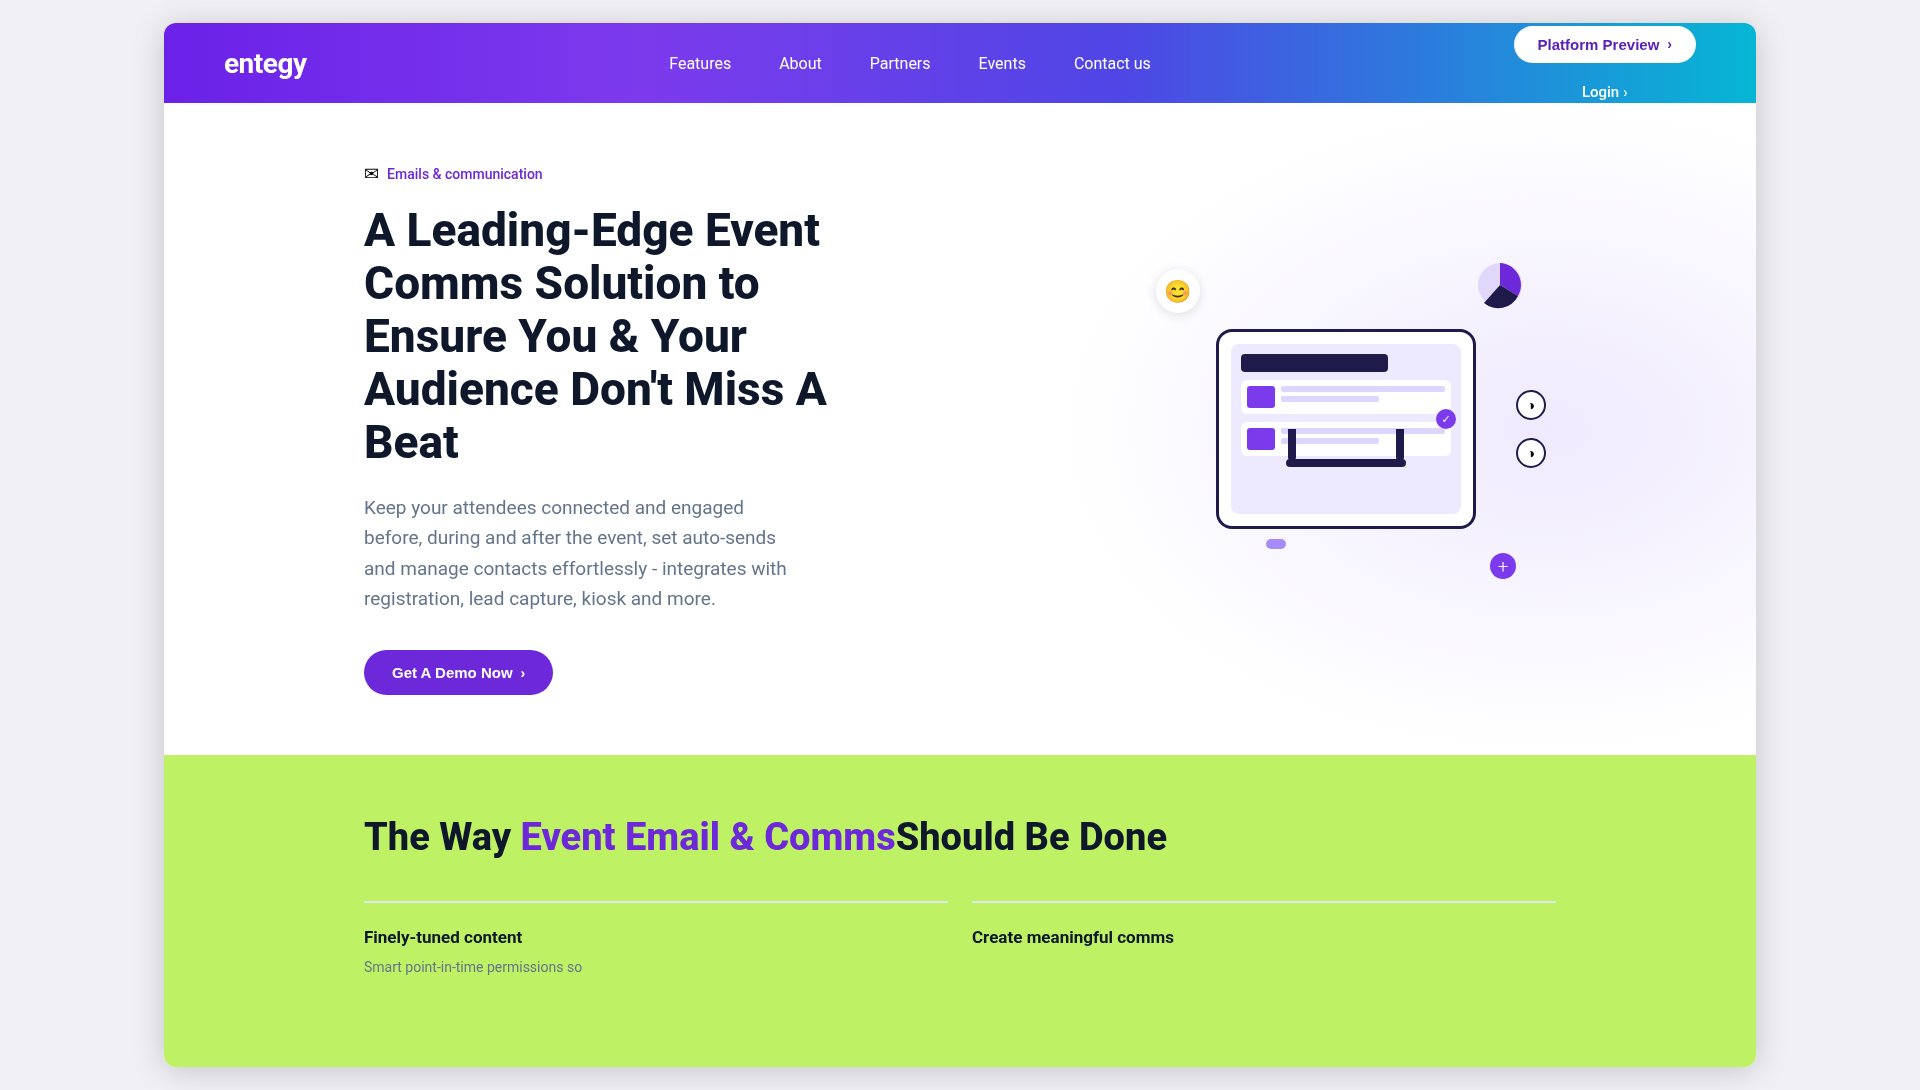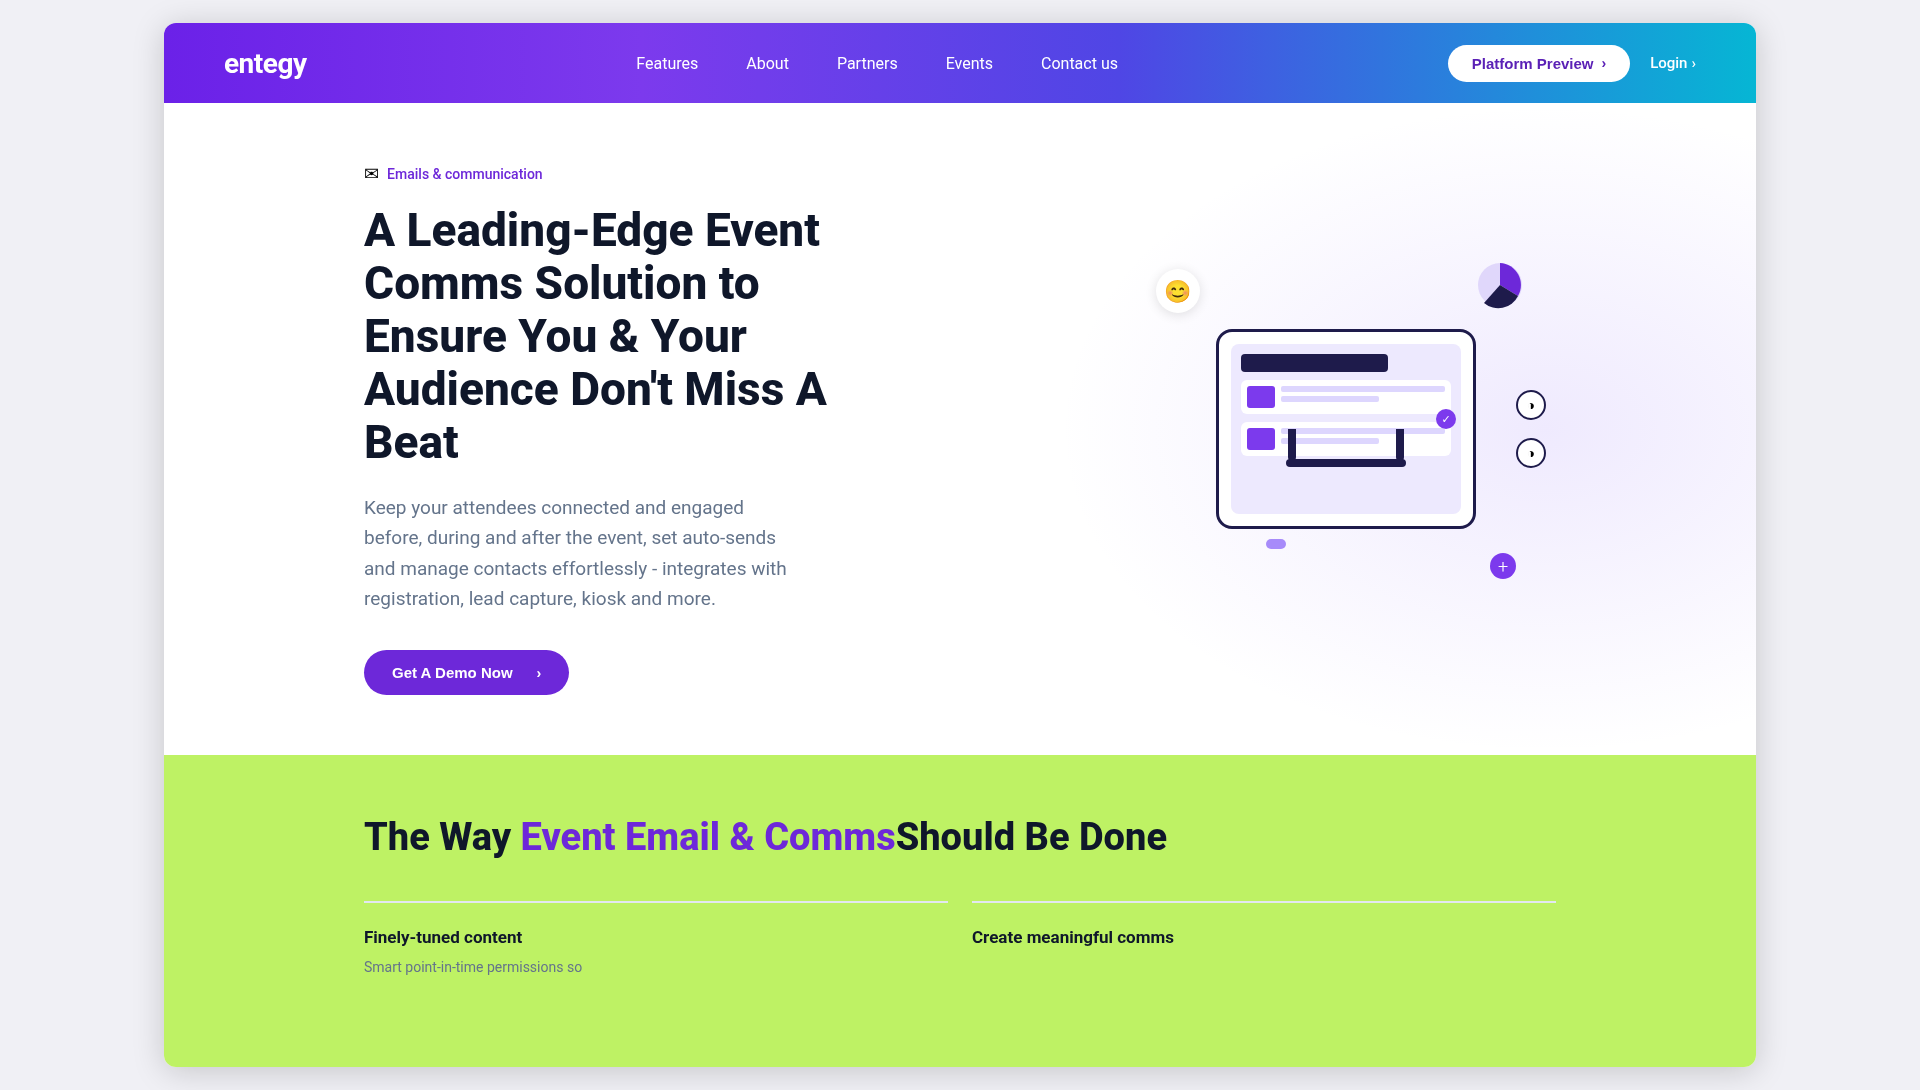--- a/index.html
+++ b/index.html
@@ -4,35 +4,35 @@
   <style>
     * { margin: 0; padding: 0; box-sizing: border-box; }
     body { font-family: -apple-system, BlinkMacSystemFont, 'Segoe UI', Roboto, sans-serif; background: #f0f0f5; display: flex; justify-content: center; align-items: center; min-height: 100vh; }
     .browser-frame { width: 1592px; min-height: 840px; background: white; border-radius: 12px; overflow: hidden; box-shadow: 0 4px 32px rgba(0,0,0,0.18); }
     
     
     .navbar { background: linear-gradient(90deg, #6b21e8 0%, #7c3aed 30%, #4f46e5 60%, #06b6d4 100%); padding: 0 60px; height: 80px; display: flex; align-items: center; justify-content: space-between; }
     .logo { color: white; font-size: 28px; font-weight: 700; letter-spacing: -0.5px; }
     .nav-links { display: flex; align-items: center; gap: 48px; }
     .nav-link { color: white; text-decoration: none; font-size: 16px; font-weight: 400; cursor: pointer; }
-    .nav-actions { display: flex; align-items: center; gap: 20px; }
+    .nav-actions { display: flex; align-items: center; gap: 20px; flex-direction: column; }
     .platform-btn { background: white; color: #5b21b6; border: none; border-radius: 30px; padding: 10px 24px; font-size: 15px; font-weight: 600; cursor: pointer; display: flex; align-items: center; gap: 8px; }
     .platform-btn .arrow { font-size: 14px; }
     .login-link { color: white; font-size: 15px; font-weight: 500; cursor: pointer; display: flex; align-items: center; gap: 4px; }
 
     
     .hero-section { background: white; padding: 60px 200px 60px 200px; display: flex; align-items: center; justify-content: space-between; min-height: 500px; position: relative; overflow: hidden; }
     .hero-section::before { content: ''; position: absolute; right: 0; top: 0; width: 700px; height: 100%; background: radial-gradient(ellipse at 70% 50%, rgba(167,139,250,0.18) 0%, rgba(255,255,255,0) 70%); pointer-events: none; }
     .hero-left { max-width: 500px; z-index: 1; }
     .badge { display: flex; align-items: center; gap: 8px; margin-bottom: 20px; }
     .badge-icon { font-size: 18px; }
     .badge-text { color: #6d28d9; font-size: 14px; font-weight: 500; }
     .hero-title { font-size: 46px; font-weight: 800; color: #0f172a; line-height: 1.15; margin-bottom: 24px; }
     .hero-desc { font-size: 19px; color: #64748b; line-height: 1.6; margin-bottom: 36px; max-width: 440px; }
-    .demo-btn { background: #6d28d9; color: white; border: none; border-radius: 30px; padding: 14px 28px; font-size: 15px; font-weight: 600; cursor: pointer; display: flex; align-items: center; gap: 24px; }
+    .demo-btn { background: #6d28d9; color: white; border: none; border-radius: 30px; padding: 14px 28px; font-size: 15px; font-weight: 600; cursor: pointer; display: flex; align-items: center; gap: 8px; }
     .demo-btn .arrow { font-size: 14px; }
 
     
     .hero-right { position: relative; width: 420px; height: 380px; flex-shrink: 0; }
     
     .monitor { position: absolute; left: 50%; top: 50%; transform: translate(-50%, -50%); width: 260px; height: 200px; border: 3px solid #1e1b4b; border-radius: 16px; background: white; overflow: hidden; }
     .monitor-inner { margin: 12px; background: #ede9fe; border-radius: 8px; height: calc(100% - 24px); display: flex; flex-direction: column; padding: 10px; gap: 8px; position: relative; }
     .monitor-bar { background: #1e1b4b; height: 18px; border-radius: 4px; width: 70%; }
     .monitor-card { background: white; border-radius: 6px; padding: 6px; display: flex; gap: 6px; align-items: flex-start; }
     .monitor-card-block { background: #7c3aed; border-radius: 3px; width: 28px; height: 22px; flex-shrink: 0; }

